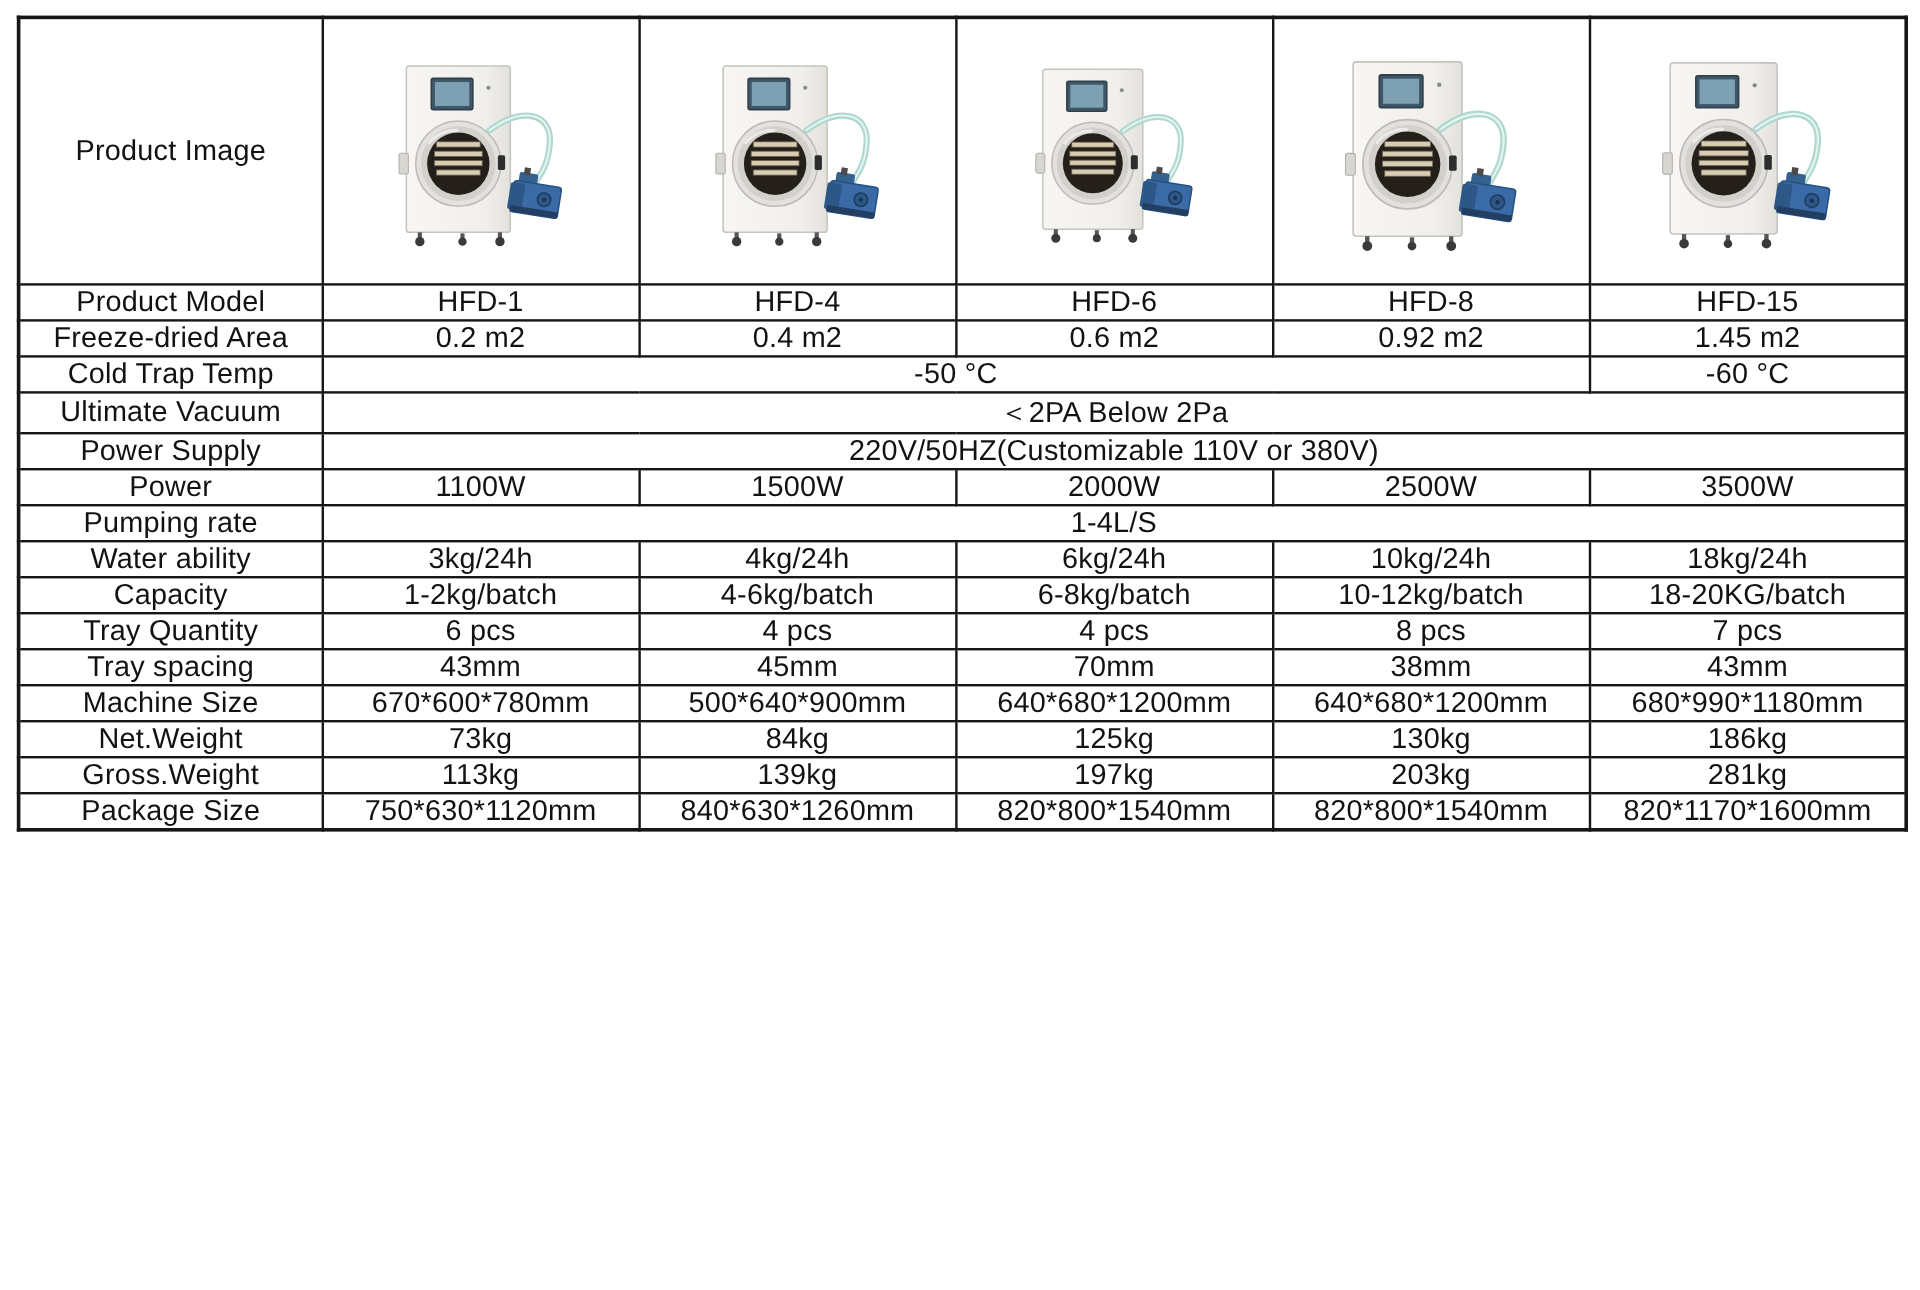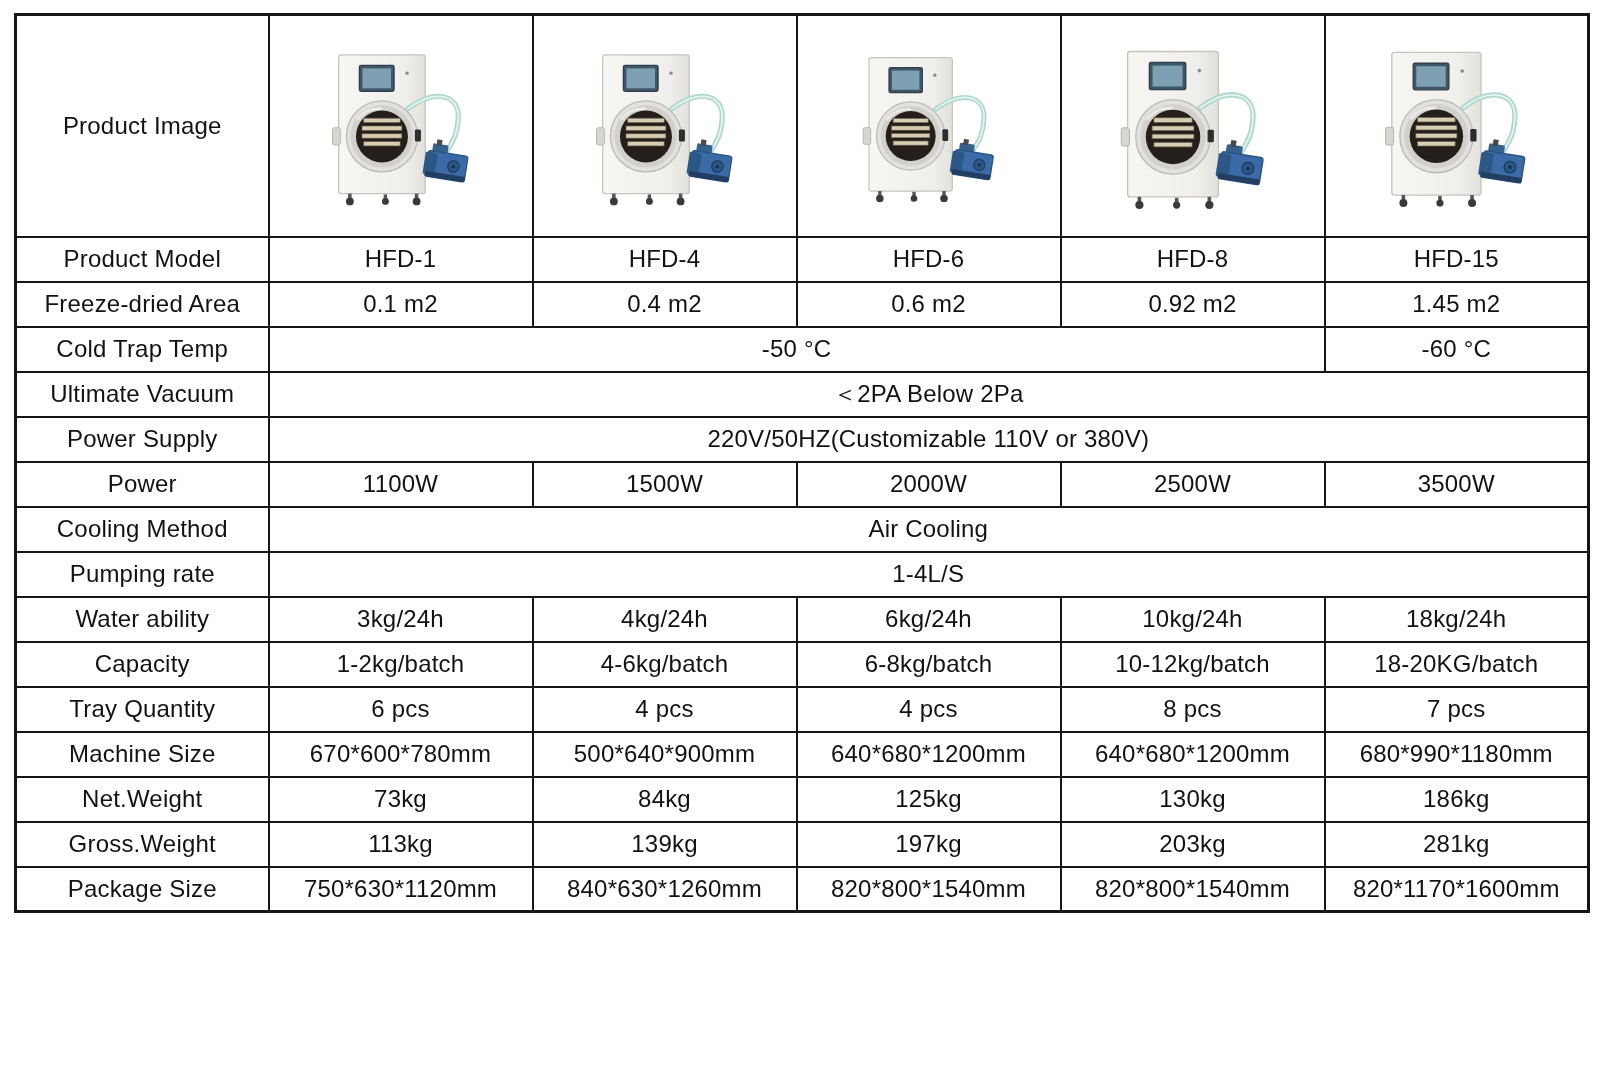--- a/index.html
+++ b/index.html
@@ -29,21 +29,21 @@
     font-size: 24px;
     color: #121212;
     padding: 0 4px;
     overflow: hidden;
     white-space: nowrap;
     letter-spacing: 0.2px;
   }
   col.c-label { width: 253px; }
   col.c-data  { width: 264px; }
   tr.r-image  { height: 222px; }
-  tr.r-data   { height: 45px; }
+  tr.r-data   { height: 30px; }
   td.img-cell { padding: 0; }
   .machine-wrap {
     display: flex;
     align-items: center;
     justify-content: center;
     height: 100%;
   }
   svg.machine { display: block; }
   .hidden-defs {
     position: absolute;
@@ -160,21 +160,21 @@
         <td>Product Model</td>
         <td>HFD-1</td>
         <td>HFD-4</td>
         <td>HFD-6</td>
         <td>HFD-8</td>
         <td>HFD-15</td>
       </tr>
 
       <tr class="r-data">
         <td>Freeze-dried Area</td>
-        <td>0.1 m2</td>
+        <td>0.2 m2</td>
         <td>0.4 m2</td>
         <td>0.6 m2</td>
         <td>0.92 m2</td>
         <td>1.45 m2</td>
       </tr>
 
       <tr class="r-data">
         <td>Cold Trap Temp</td>
         <td colspan="4">-50 °C</td>
         <td>-60 °C</td>
@@ -192,24 +192,20 @@
 
       <tr class="r-data">
         <td>Power</td>
         <td>1100W</td>
         <td>1500W</td>
         <td>2000W</td>
         <td>2500W</td>
         <td>3500W</td>
       </tr>
 
-      <tr class="r-data">
-        <td>Cooling Method</td>
-        <td colspan="5">Air Cooling</td>
-      </tr>
 
       <tr class="r-data">
         <td>Pumping rate</td>
         <td colspan="5">1-4L/S</td>
       </tr>
 
 
       <tr class="r-data">
         <td>Water ability</td>
         <td>3kg/24h</td>
@@ -231,20 +227,28 @@
 
       <tr class="r-data">
         <td>Tray Quantity</td>
         <td>6 pcs</td>
         <td>4 pcs</td>
         <td>4 pcs</td>
         <td>8 pcs</td>
         <td>7 pcs</td>
       </tr>
 
+      <tr class="r-data">
+        <td>Tray spacing</td>
+        <td>43mm</td>
+        <td>45mm</td>
+        <td>70mm</td>
+        <td>38mm</td>
+        <td>43mm</td>
+      </tr>
 
       <tr class="r-data">
         <td>Machine Size</td>
         <td>670*600*780mm</td>
         <td>500*640*900mm</td>
         <td>640*680*1200mm</td>
         <td>640*680*1200mm</td>
         <td>680*990*1180mm</td>
       </tr>
 

